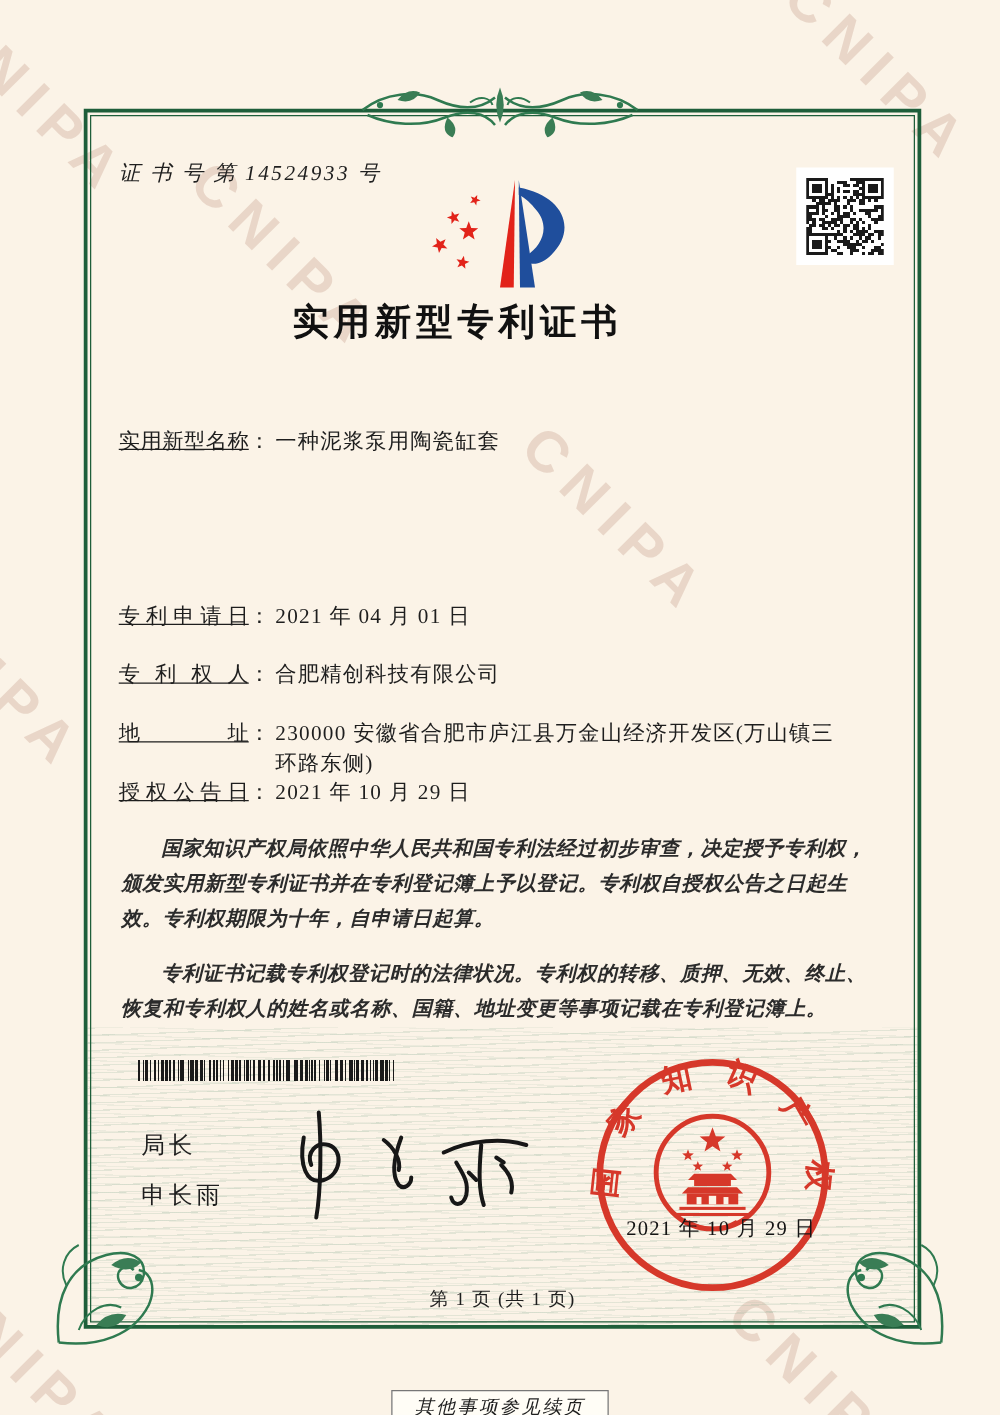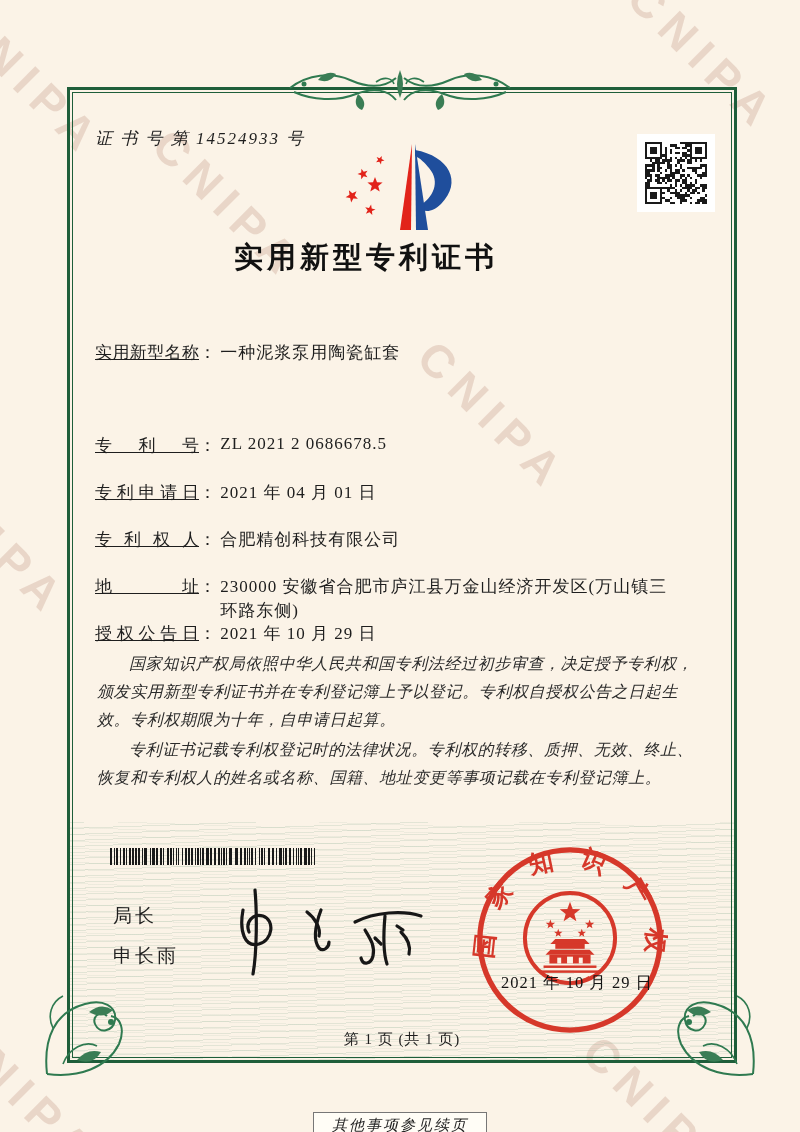--- a/index.html
+++ b/index.html
@@ -57,21 +57,21 @@
   .flabel.narrow{width:88px;}
   .fcolon{vertical-align:top;}
   .fvalue{letter-spacing:1px; vertical-align:top;}
   .fvalue.wrap{display:inline-block; width:456px; white-space:normal; line-height:24px;}
   .gpair2{position:absolute; left:268px; top:0;}
   
   .paras{
     position:absolute; left:97px; top:650px; width:610px; z-index:2;
     font-style:italic; font-size:16px; line-height:28px; letter-spacing:0.6px; color:#2b2b2b;
   }
-  .paras p{margin:0 0 2px 0; text-indent:2em;}
+  .paras p{margin:16px 0 2px 0; text-indent:2em;font-weight:bold;}
   
   .barcode{position:absolute; left:110px; top:848px; z-index:2;}
   .signer{position:absolute; left:113px; z-index:2; font-size:19px; letter-spacing:3px;}
   .sig{position:absolute; left:225px; top:882px; z-index:2;}
   .seal{position:absolute; left:472px; top:842px; z-index:3;}
   .sealdate{
     position:absolute; left:492px; top:972px; width:170px; text-align:center;
     font-size:16.5px; letter-spacing:1px; color:#141414; z-index:4;
   }
   .pageno{
@@ -480,24 +480,20 @@
         <rect x="60" y="60" width="2.5" height="2.5" fill="#1a1a1a"></rect>
       </svg>
   </div>
 
   <div class="title">实用新型专利证书</div>
 
   <div class="frow" style="top:341px">
     <span class="flabel">实用新型名称</span><span class="fcolon">：</span>
     <span class="fvalue">一种泥浆泵用陶瓷缸套</span>
   </div>
-  <div class="frow" style="top:434px">
-    <span class="flabel">专利号</span><span class="fcolon">：</span>
-    <span class="fvalue">ZL 2021 2 0686678.5</span>
-  </div>
   <div class="frow" style="top:481px">
     <span class="flabel">专利申请日</span><span class="fcolon">：</span>
     <span class="fvalue">2021 年 04 月 01 日</span>
   </div>
   <div class="frow" style="top:528px">
     <span class="flabel">专利权人</span><span class="fcolon">：</span>
     <span class="fvalue">合肥精创科技有限公司</span>
   </div>
   <div class="frow" style="top:575px">
     <span class="flabel">地址</span><span class="fcolon">：</span>

